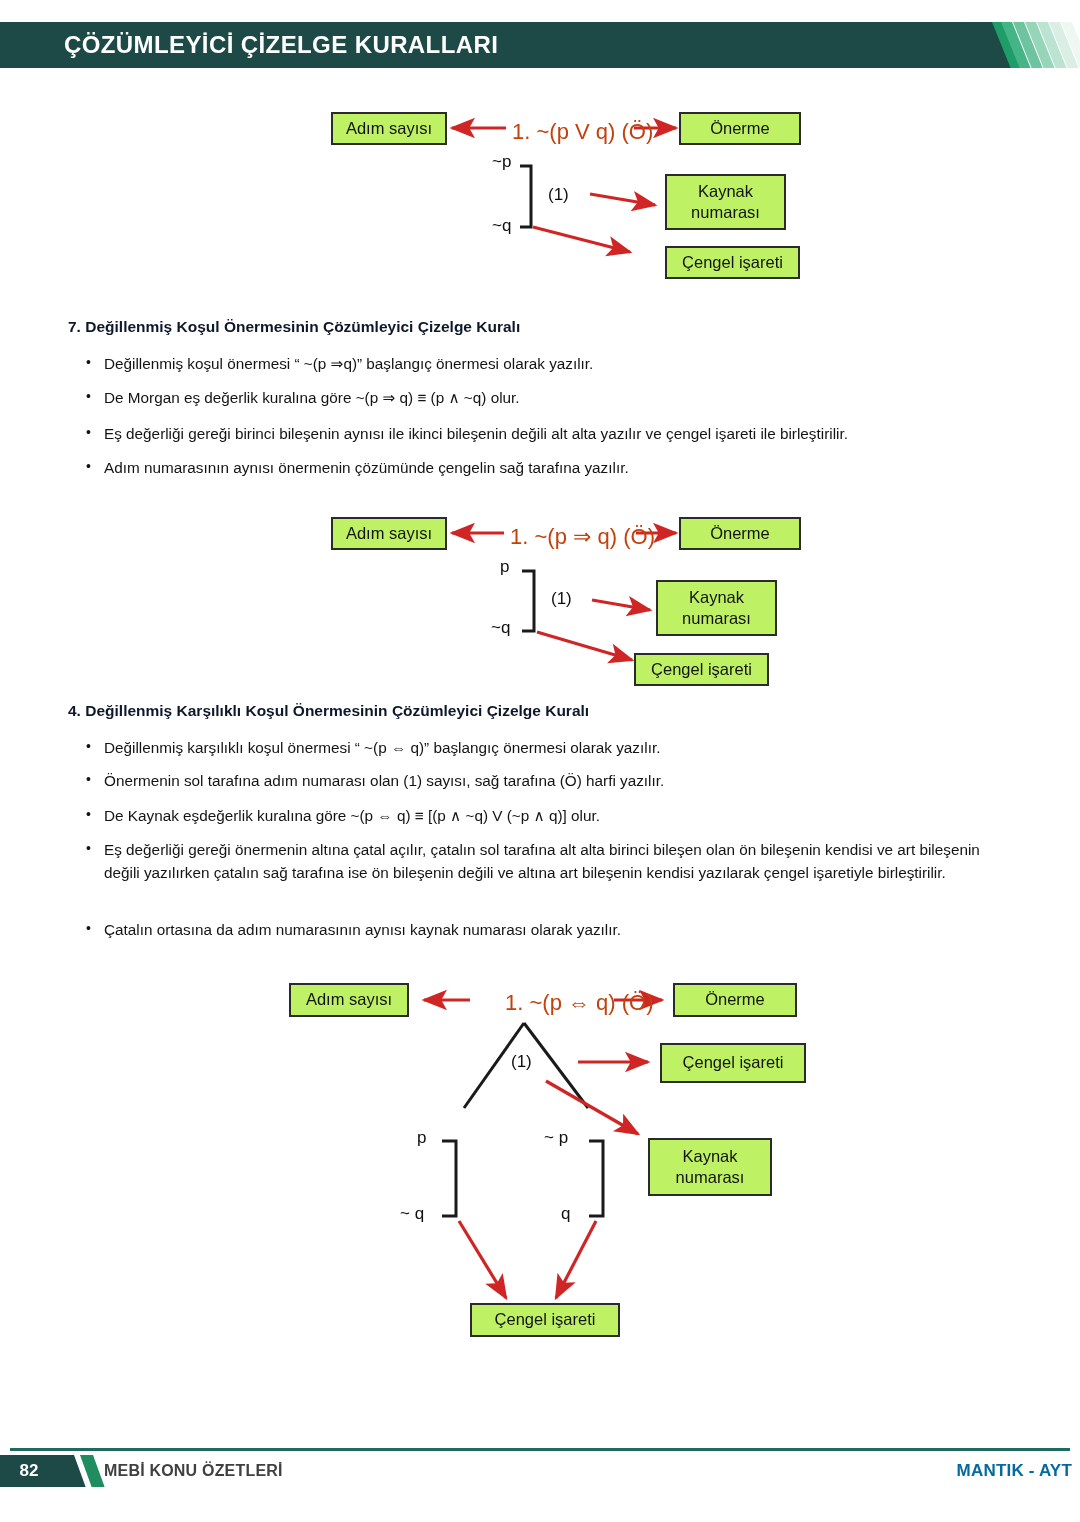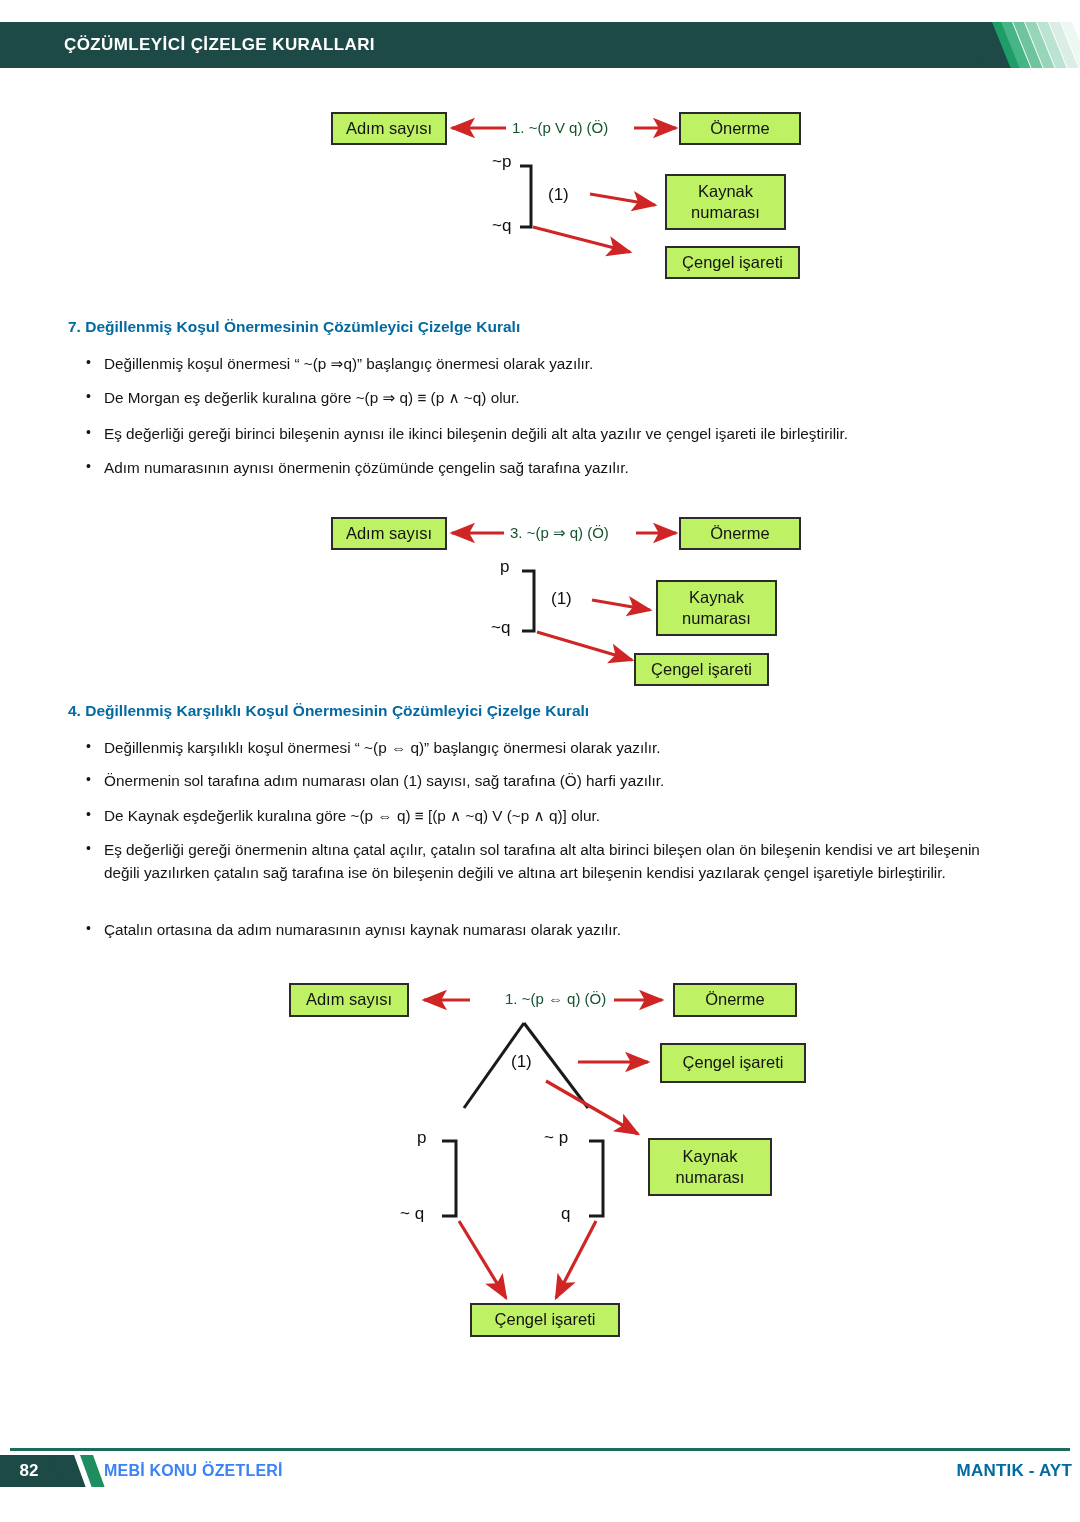--- a/index.html
+++ b/index.html
@@ -42,40 +42,40 @@
     transform: skewX(22deg);
     transform-origin: top left;
   }
   #header-title {
     position: absolute;
     left: 64px;
     top: 0;
     height: 46px;
     line-height: 46px;
     color: #ffffff;
-    font-size: 17px;
+    font-size: 24px;
     font-weight: bold;
     letter-spacing: 0.4px;
     white-space: nowrap;
   }
   .hdr-stripe {
     position: absolute;
     top: 0;
     height: 46px;
     transform: skewX(22deg);
     transform-origin: top left;
   }
 
   
   .section-heading {
     position: absolute;
     left: 68px;
     font-size: 15.5px;
     font-weight: bold;
-    color: #0369a1;
+    color: #0f172a;
     white-space: nowrap;
   }
   .bullet-row {
     position: absolute;
     left: 86px;
     width: 925px;
     font-size: 15.3px;
     color: #141414;
     line-height: 1.52;
   }
@@ -106,22 +106,22 @@
     color: #141414;
     font-size: 16.5px;
     text-align: center;
     display: flex;
     align-items: center;
     justify-content: center;
     line-height: 1.3;
   }
   .formula {
     position: absolute;
-    font-size: 15px;
-    color: #14532d;
+    font-size: 22px;
+    color: #c2410c;
     white-space: nowrap;
   }
   .atom {
     position: absolute;
     font-size: 17px;
     color: #101010;
     white-space: nowrap;
   }
   .stepnum {
     position: absolute;
@@ -193,21 +193,21 @@
     font-weight: bold;
   }
   #footer-left-label {
     position: absolute;
     left: 104px;
     top: 7px;
     height: 32px;
     line-height: 32px;
     font-size: 16px;
     font-weight: bold;
-    color: #3b82f6;
+    color: #404040;
     letter-spacing: 0.2px;
   }
   #footer-right-label {
     position: absolute;
     right: 8px;
     top: 7px;
     height: 32px;
     line-height: 32px;
     font-size: 17px;
     font-weight: bold;
@@ -302,21 +302,21 @@
     <line x1="504" y1="25" x2="452" y2="25" stroke="#d02525" stroke-width="3.2" marker-end="url(#ah2)"></line>
     <line x1="636" y1="25" x2="676" y2="25" stroke="#d02525" stroke-width="3.2" marker-end="url(#ah2)"></line>
     <path d="M522,63 L534,63 L534,123 L522,123" fill="none" stroke="#1a1a1a" stroke-width="3"></path>
     <line x1="592" y1="92" x2="650" y2="102" stroke="#d02525" stroke-width="3.2" marker-end="url(#ah2)"></line>
     <line x1="537" y1="124" x2="632" y2="152" stroke="#d02525" stroke-width="3.2" marker-end="url(#ah2)"></line>
   </svg>
 
   <div class="dbox" style="left:331px; top:9px; width:116px; height:33px;">
     <span>Adım sayısı</span>
   </div>
-  <div class="formula" style="left:510px; top:16px;">3. ~(p ⇒ q) (Ö)</div>
+  <div class="formula" style="left:510px; top:16px;">1. ~(p ⇒ q) (Ö)</div>
   <div class="dbox" style="left:679px; top:9px; width:122px; height:33px;">
     <span>Önerme</span>
   </div>
 
   <div class="atom" style="left:500px; top:49px;">p</div>
   <div class="atom" style="left:491px; top:110px;">~q</div>
   <div class="stepnum" style="left:551px; top:81px;">(1)</div>
 
   <div class="dbox" style="left:656px; top:72px; width:121px; height:56px; flex-direction:column;">
     <span>Kaynak</span>

